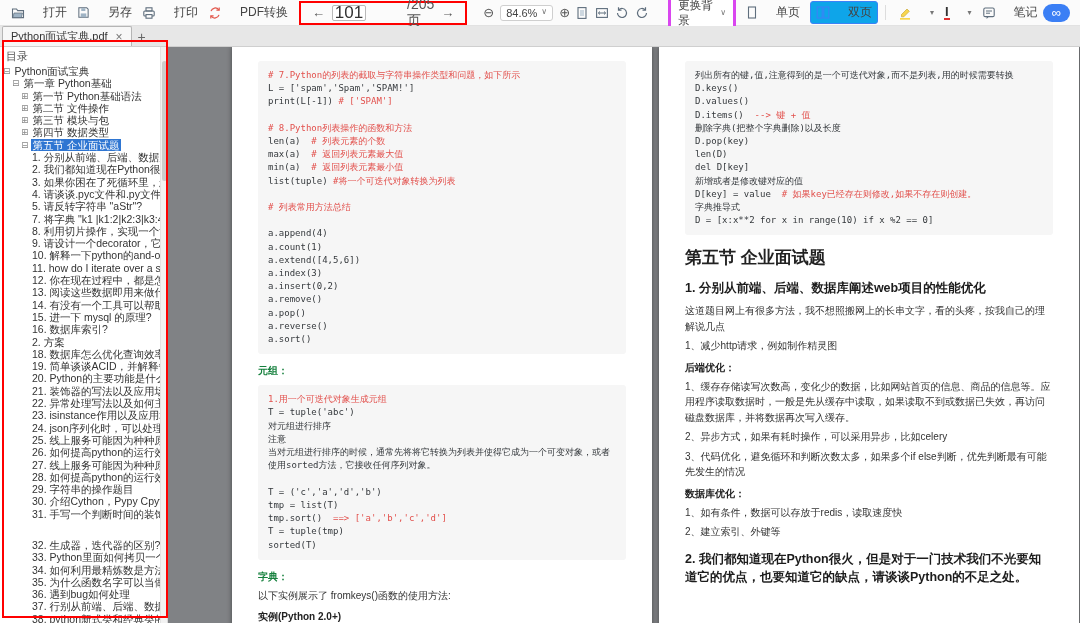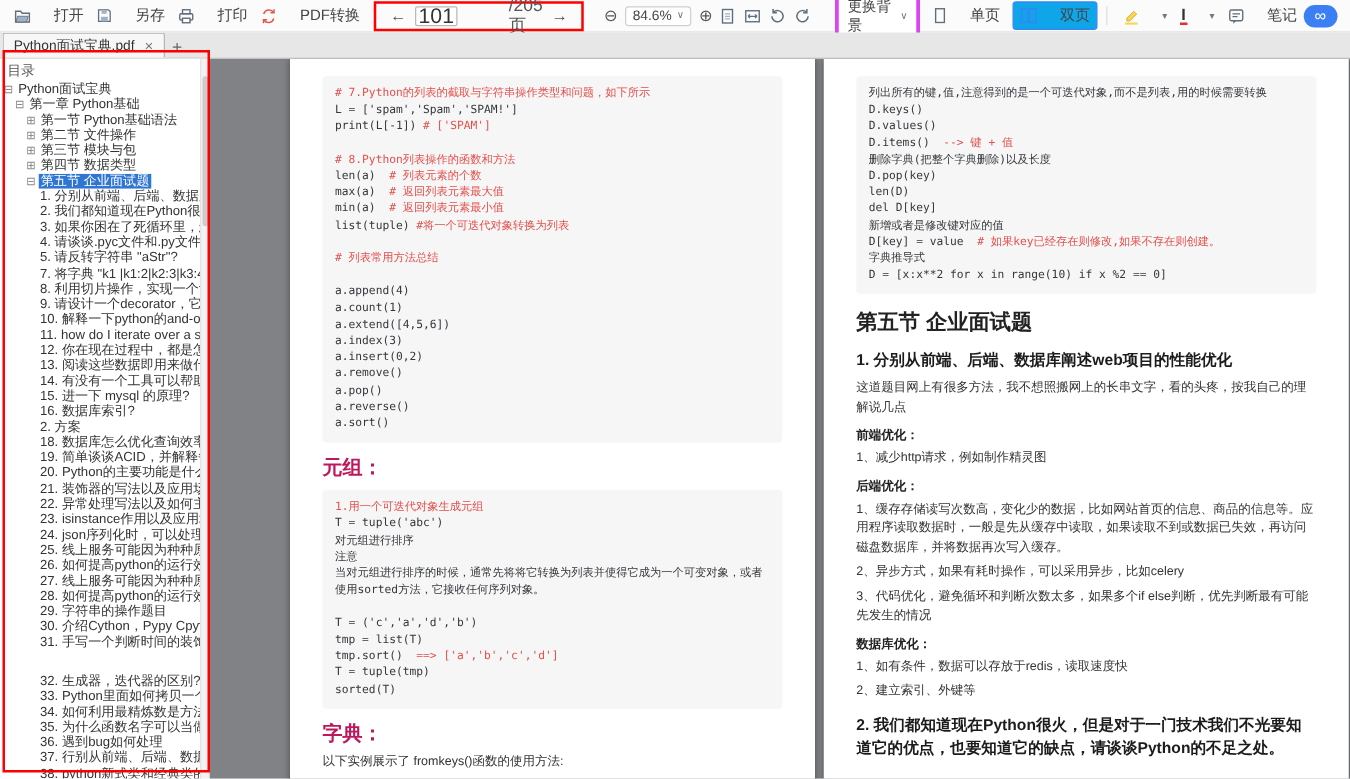--- a/index.html
+++ b/index.html
@@ -67,21 +67,21 @@
   .page { width:420px; height:1400px; flex:0 0 auto; background:#ffffff;
     box-shadow:0 0 5px rgba(0,0,0,0.45); }
   .page-inner { padding:7px 26px; }
 
   
   .codeblock { background:#f6f6f6; border-radius:3px; padding:8px 10px; margin:7px 0;
     font-family:"DejaVu Sans Mono","Liberation Mono",monospace; font-size:9px;
     line-height:13.2px; color:#34383c; white-space:pre-wrap; word-break:break-all; }
   .codeline { min-height:13.2px; }
   .cm { color:#e2504c; }
-  .hd { font-size:16px; font-weight:bold; color:#be185d; margin:10px 0 4px; }
+  .hd { font-size:10px; font-weight:bold; color:#15803d; margin:10px 0 4px; }
   .h1 { font-size:17px; font-weight:bold; color:#222; margin:11px 0 8px; }
   .h2 { font-size:12.5px; font-weight:bold; color:#1c1c1c; margin:10px 0 6px; line-height:18px; }
   .p  { font-size:10px; color:#333; line-height:15.5px; margin:4px 0; }
   .b  { font-size:10px; font-weight:bold; color:#222; margin:7px 0 3px; }
 
   
   .annot-sidebar { position:absolute; left:2px; top:40px; width:166px; height:578px;
     border:2px solid #ff0000; z-index:40; pointer-events:none; }
 
   svg { display:block; }
@@ -408,21 +408,20 @@
             <div class="p">以下实例展示了 fromkeys()函数的使用方法:</div>
             <div class="b">实例(Python 2.0+)</div>
           </div>
       </div>
       <div class="page">
         <div class="page-inner" id="pageR">
             <div class="codeblock"><div class="codeline">列出所有的键,值,注意得到的是一个可迭代对象,而不是列表,用的时候需要转换</div><div class="codeline">D.keys()</div><div class="codeline">D.values()</div><div class="codeline">D.items()  <span class="cm">--&gt; 键 + 值</span></div><div class="codeline">删除字典(把整个字典删除)以及长度</div><div class="codeline">D.pop(key)</div><div class="codeline">len(D)</div><div class="codeline">del D[key]</div><div class="codeline">新增或者是修改键对应的值</div><div class="codeline">D[key] = value  <span class="cm"># 如果key已经存在则修改,如果不存在则创建。</span></div><div class="codeline">字典推导式</div><div class="codeline">D = [x:x**2 for x in range(10) if x %2 == 0]</div></div>
             <div class="h1">第五节 企业面试题</div>
             <div class="h2">1. 分别从前端、后端、数据库阐述web项目的性能优化</div>
             <div class="p">这道题目网上有很多方法，我不想照搬网上的长串文字，看的头疼，按我自己的理解说几点</div>
-            <div class="b">前端优化：</div>
             <div class="p">1、减少http请求，例如制作精灵图</div>
             <div class="b">后端优化：</div>
             <div class="p">1、缓存存储读写次数高，变化少的数据，比如网站首页的信息、商品的信息等。应用程序读取数据时，一般是先从缓存中读取，如果读取不到或数据已失效，再访问磁盘数据库，并将数据再次写入缓存。</div>
             <div class="p">2、异步方式，如果有耗时操作，可以采用异步，比如celery</div>
             <div class="p">3、代码优化，避免循环和判断次数太多，如果多个if else判断，优先判断最有可能先发生的情况</div>
             <div class="b">数据库优化：</div>
             <div class="p">1、如有条件，数据可以存放于redis，读取速度快</div>
             <div class="p">2、建立索引、外键等</div>
             <div class="h2">2. 我们都知道现在Python很火，但是对于一门技术我们不光要知道它的优点，也要知道它的缺点，请谈谈Python的不足之处。</div>
           </div>

